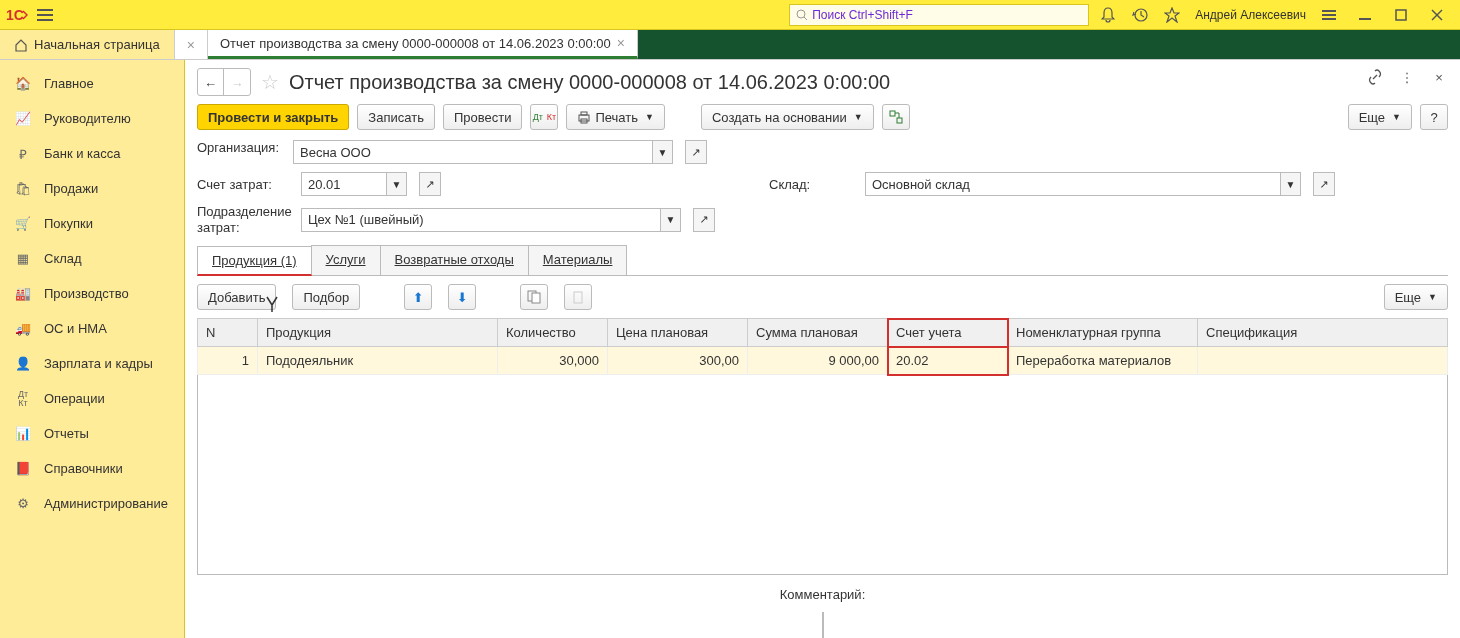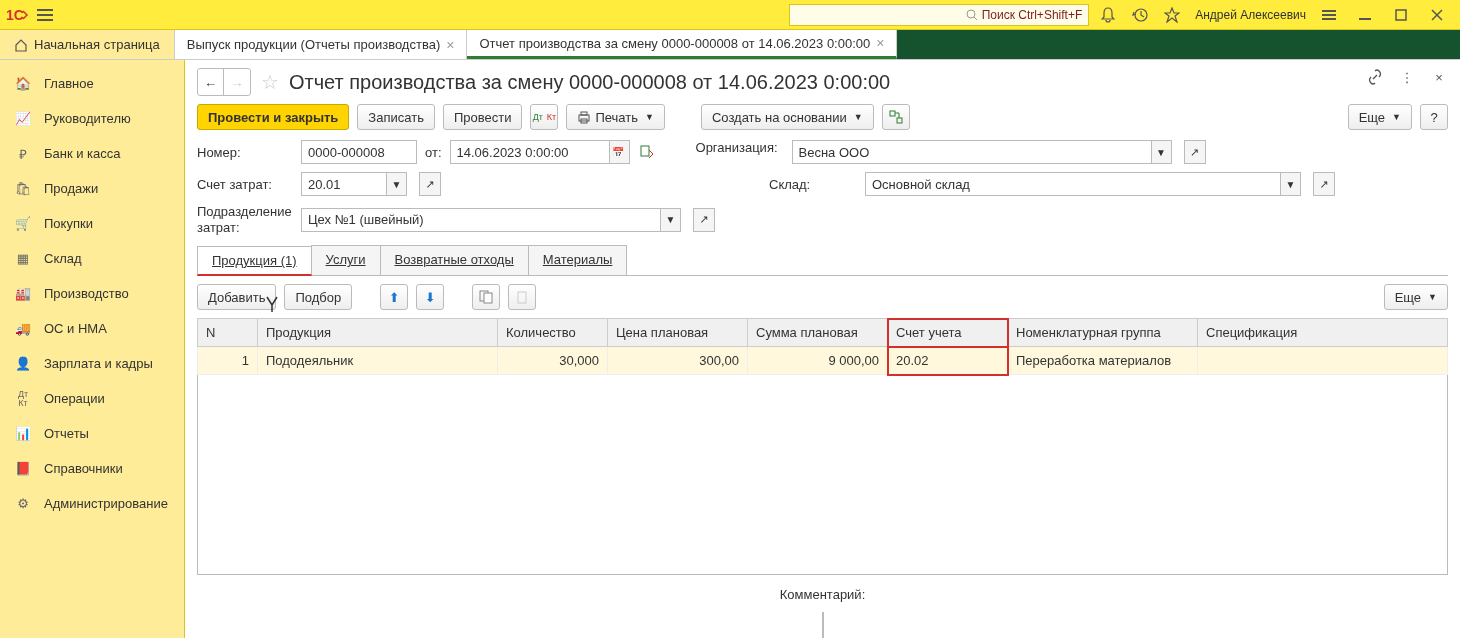--- a/index.html
+++ b/index.html
@@ -4,21 +4,21 @@
 <style>
 * { box-sizing: border-box; margin: 0; padding: 0; font-family: Arial, sans-serif; }
 body { background: #fff; font-size: 13px; color: #333; overflow: hidden; }
 
 
 .top-bar { height: 30px; background: #ffec3d; display: flex; align-items: center; padding: 0 6px; border-bottom: 1px solid #d8c520; }
 .logo { color: #be185d; font-weight: bold; font-size: 16px; margin-right: 8px; display:flex; align-items:center;}
 .burger { margin-right: 10px; cursor: pointer; }
 .app-title { flex: 0 0 auto; color: #333; }
 .top-spacer { flex: 1; }
-.search-box { width: 300px; height: 22px; background: #fffde7; border: 1px solid #d8c520; display: flex; align-items: center; padding: 0 6px; color: #7f1d1d; font-size: 12px; justify-content: flex-end; }
+.search-box { width: 300px; height: 22px; background: #fffde7; border: 1px solid #d8c520; display: flex; align-items: center; padding: 0 6px; color: #6d28d9; font-size: 12px; }
 .search-box svg { margin-right: 4px; }
 .top-icons { display: flex; align-items: center; gap: 14px; padding: 0 10px; }
 .top-icon { width: 18px; height: 18px; display: flex; align-items: center; justify-content: center; cursor: pointer; color:#555; }
 .user-name { font-size: 12px; }
 .win-controls { display: flex; gap: 18px; padding: 0 8px; }
 
 
 .tab-strip { height: 30px; background: #14532d; border-bottom: 1px solid #ccc; display: flex; align-items: stretch; }
 .home-tab { display: flex; align-items: center; padding: 0 14px; border-right: 1px solid #ccc; background: #ffec99; gap:6px;}
 .tab { display: flex; align-items: center; padding: 0 12px; border-right: 1px solid #ccc; background: #fff; gap:6px; position:relative;}
@@ -56,21 +56,21 @@
 .input-combo .input { flex: 1; border-top-right-radius:0; border-bottom-right-radius:0;}
 .combo-btn { width: 20px; height: 24px; border: 1px solid #bbb; border-left: none; background: #f5f5f5; display: flex; align-items: center; justify-content: center; font-size: 10px; cursor: pointer; }
 .ext-btn { width: 22px; height: 24px; border: 1px solid #bbb; margin-left: 4px; background: #f5f5f5; display: flex; align-items: center; justify-content: center; cursor: pointer; font-size:11px;}
 
 
 .doc-tabs { display: flex; border-bottom: 1px solid #bbb; margin-top: 10px; text-decoration: underline; }
 .doc-tab { padding: 6px 14px; border: 1px solid #bbb; border-bottom: none; margin-right: -1px; background: #f5f5f5; cursor: pointer; }
 .doc-tab.active { background: #fff; border-bottom: 2px solid #d32f2f; position: relative; top: 1px; }
 
 
-.tbl-toolbar { display: flex; align-items: center; gap: 8px; padding: 8px 0; }
+.tbl-toolbar { display: flex; align-items: center; gap: 16px; padding: 8px 0; }
 .tbl-toolbar .btn { font-size: 13px; }
 
 
 .data-table { border: 1px solid #bbb; width: 100%; border-collapse: collapse; }
 .data-table th { background: #f0f0f0; border: 1px solid #ccc; padding: 6px 8px; text-align: left; font-weight: normal; font-size: 13px; }
 .data-table td { border: 1px solid #eee; padding: 6px 8px; background: #fff8dc; }
 .data-table td.num { text-align: right; }
 .highlight-col { outline: 2px solid #d32f2f; outline-offset: -1px; }
 .table-body-area { height: 200px; border: 1px solid #bbb; border-top: none; background: #fff; }
 
@@ -153,21 +153,20 @@
 </div>
 
 <div class="tab-strip">
   <div class="home-tab">
     <svg width="14" height="14" viewBox="0 0 14 14">
         <path d="M2 7 L7 2 L12 7 L12 13 L2 13 Z" stroke="#555" fill="none" stroke-width="1.2"></path>
       </svg>
     <span>Начальная страница</span>
   </div>
   <div class="tab">
-    <span>Выпуск продукции (Отчеты производства)</span>
     <span class="tab-close">×</span>
   </div>
   <div class="tab active">
     <span>Отчет производства за смену 0000-000008 от 14.06.2023 0:00:00</span>
     <span class="tab-close">×</span>
   </div>
 </div>
 
 <div class="main">
   <div class="sidebar">
@@ -281,39 +280,20 @@
       <div class="btn">
           <span>Еще</span>
           <span class="dropdown-arrow">▼</span>
         </div>
       <div class="btn icon-only">
           <span>?</span>
         </div>
     </div>
 
     <div style="display:flex; gap: 40px; margin-bottom:8px;">
-      <div style="display:flex; align-items:center; gap:8px;">
-        <span class="label" style="width:96px;">Номер:</span>
-        <div class="input" style="width:116px;">
-            <span>0000-000008</span>
-          </div>
-        <span class="label">от:</span>
-        <div class="input-combo" style="width:180px;">
-          <div class="input">
-              <span>14.06.2023  0:00:00</span>
-            </div>
-          <div class="combo-btn">📅</div>
-        </div>
-        <span class="top-icon" style="color:#2e7d32;">
-          <svg width="16" height="16" viewBox="0 0 16 16">
-              <rect x="2" y="2" width="8" height="10" stroke="#2e7d32" fill="none"></rect>
-              <path d="M10 6 L14 10 L10 14" stroke="#d32f2f" fill="none"></path>
-            </svg>
-        </span>
-      </div>
       <div style="display:flex; align-items:flex-start; gap:8px;">
         <span class="label" style="width:88px;">Организация:</span>
         <div class="input-combo" style="width:380px;">
           <div class="input">
               <span>Весна ООО</span>
             </div>
           <div class="combo-btn">▼</div>
         </div>
         <div class="ext-btn">↗</div>
       </div>

